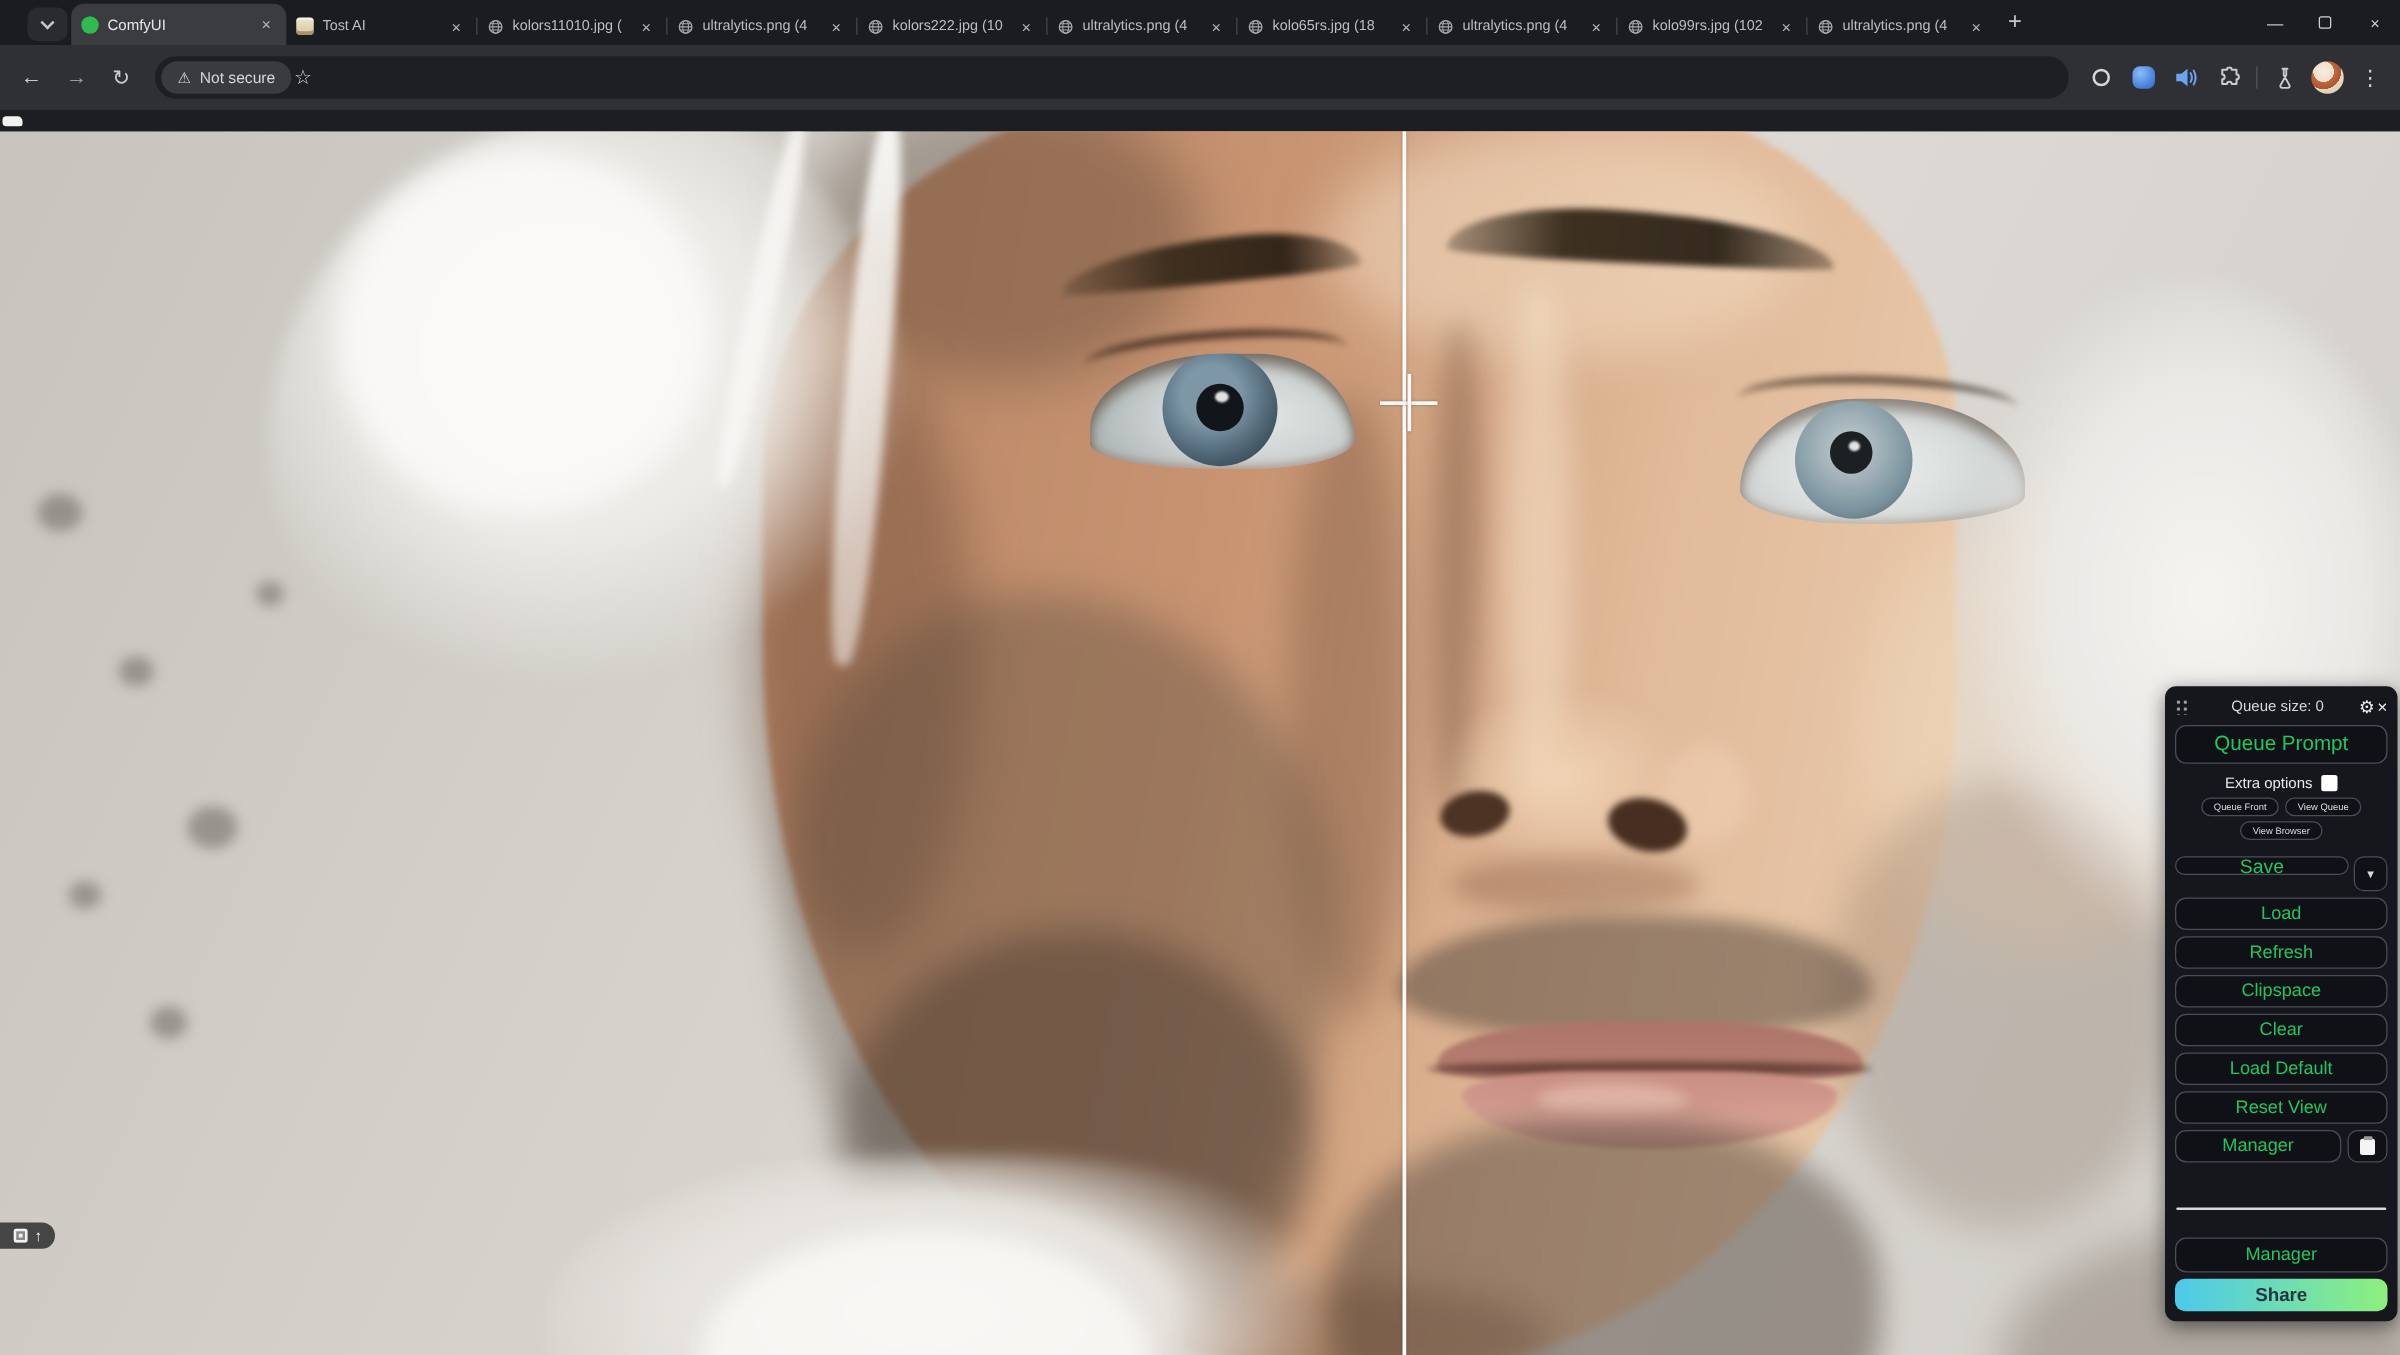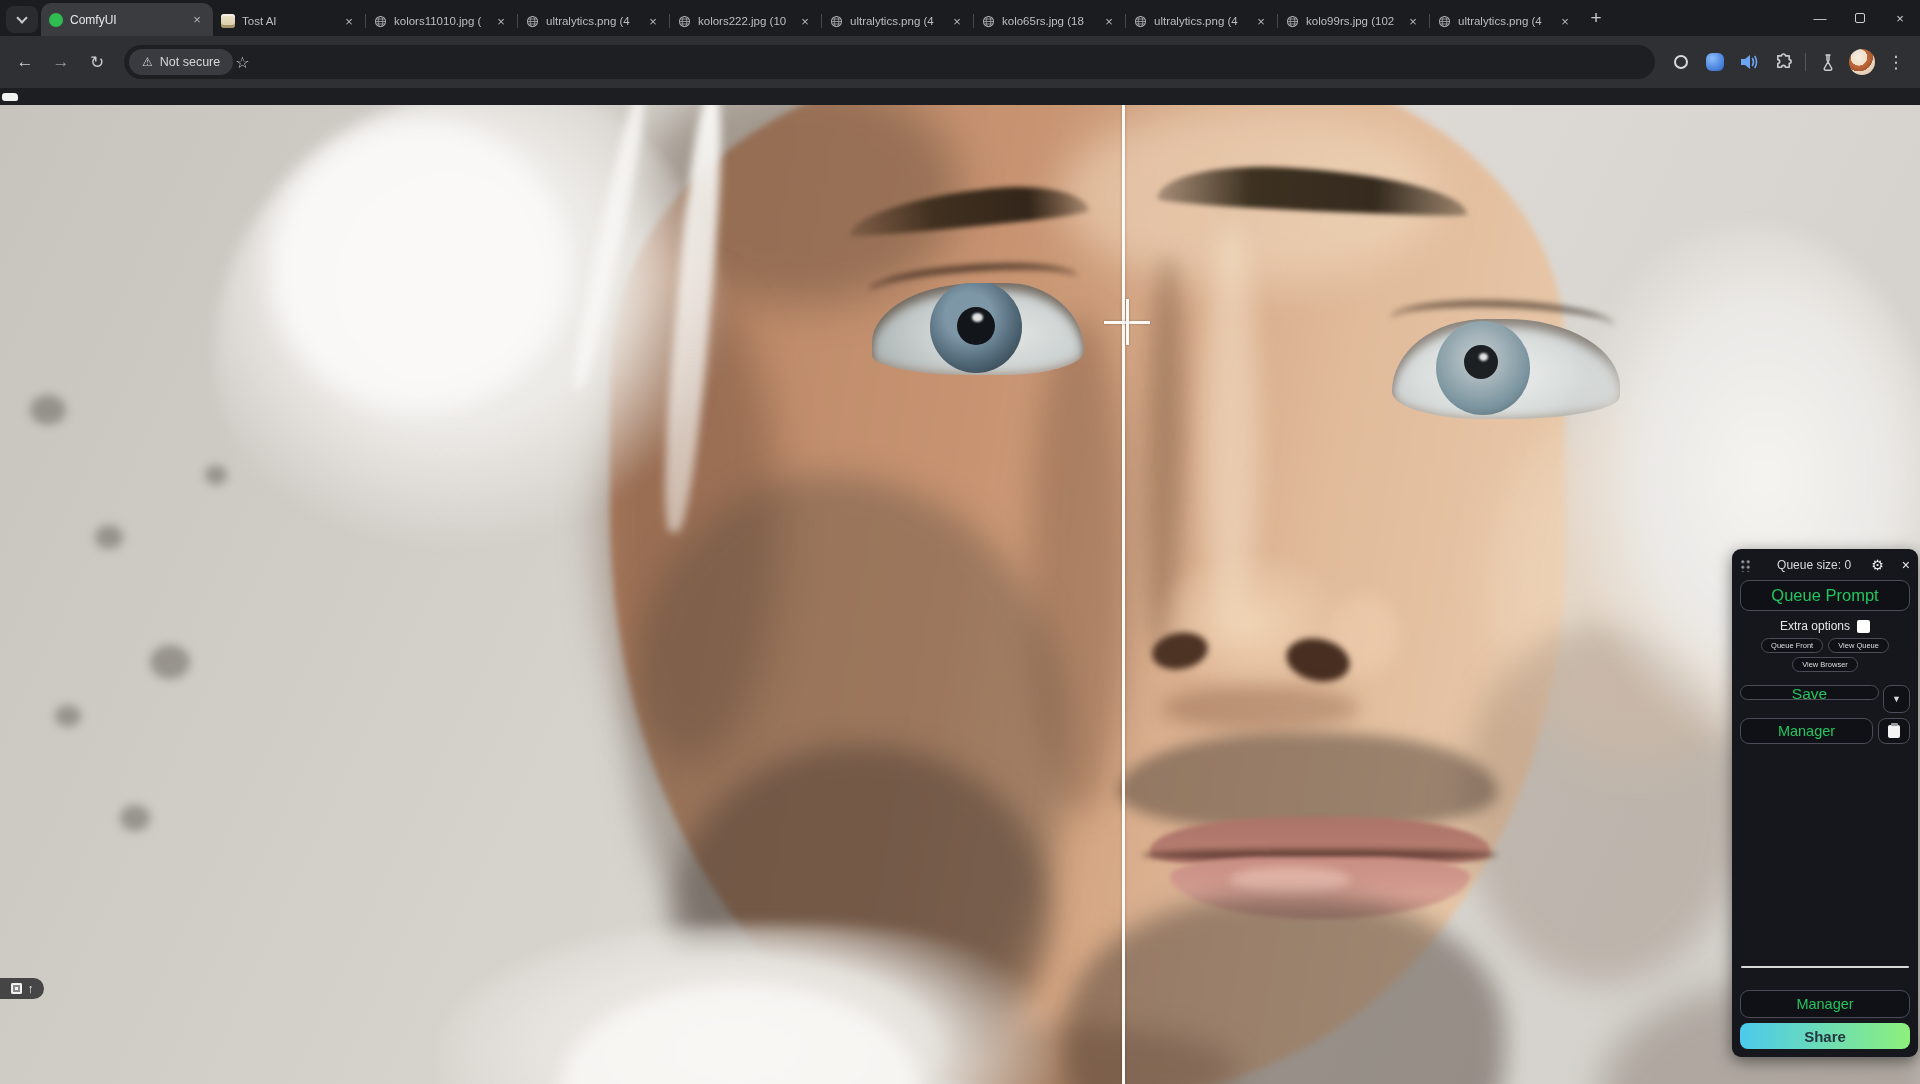--- a/index.html
+++ b/index.html
@@ -1,21 +1,21 @@
 <!DOCTYPE html>
 <html style="--tabstrip-bg: #1b1c1f; --active-tab-bg: #3b3c40; --toolbar-bg: #2f3034; --urlbar-bg: #1e1f23; --comfy-green: #2fbb4f; --panel-bg: #16171d; --panel-border: #4b4c57; --share-start: #4cc9ec; --share-end: #8df07c; --share-text: #243640; --split-line: #fcfaf6; --iris-left: #7e97a6; --iris-right: #9cadb4;"><head>
 <meta charset="utf-8">
 <style>
   * { box-sizing: border-box; margin: 0; padding: 0; }
   html,body { width:1920px; height:1084px; overflow:hidden; background:#000;
     font-family:"Liberation Sans", sans-serif; }
   .screen { position:absolute; inset:0; width:1920px; height:1084px; background:#1b1c1f; }
 
   
-  .tabstrip { position:absolute; top:0; left:0; right:0; height:36px; background:var(--tabstrip-bg,#1b1c1f);
+  .tabstrip { position:absolute; top:0; left:16px; right:0; height:36px; background:var(--tabstrip-bg,#1b1c1f);
     display:flex; align-items:flex-end; }
   .tab-search { width:32px; height:27px; margin:4px 3px 3px 6px; background:#2a2b2f; border-radius:8px;
     display:flex; align-items:center; justify-content:center; flex:none; }
   .chev-down { width:8px; height:8px; border-right:2px solid #c6c8cb; border-bottom:2px solid #c6c8cb;
     transform:rotate(45deg); margin-top:-4px; }
   #tabs { display:flex; align-items:flex-end; height:100%; }
   .tab { height:30px; display:flex; align-items:center; padding:0 8px; width:152px; position:relative;
     color:#bcbec1; font-size:11.5px; cursor:default; }
   .tab:not(.active)::before { content:""; position:absolute; left:0; top:8px; height:14px; width:1px; background:#46474b; }
   .tab.active { background:var(--active-tab-bg,#3b3c40); border-radius:10px 10px 0 0; height:33px;
@@ -171,21 +171,21 @@
   .overlay-pill { position:absolute; left:0; top:873px; width:44px; height:21px; background:#454545;
     border-radius:0 11px 11px 0; display:flex; align-items:center; justify-content:center; gap:6px; }
   .op-square { width:11px; height:11px; background:#f2f2f2; border-radius:2px;
     box-shadow:inset 0 0 0 2px #f2f2f2, inset 0 0 0 4px #8a8a8a; }
   .op-arrow { color:#f2f2f2; font-size:12px; line-height:1; font-weight:bold; }
 
   
   .comfy-panel { position:absolute; left:1732px; top:444px; width:186px; height:508px;
     background:var(--panel-bg,#16171d); border-radius:9px; padding:7px 8px 8px; box-shadow:0 4px 16px rgba(0,0,0,.5);
     display:flex; flex-direction:column; color:#f1f1f3; }
-  .cp-header { display:flex; align-items:center; height:18px; margin-bottom:6px; gap:16px; }
+  .cp-header { display:flex; align-items:center; height:18px; margin-bottom:6px; gap:0; }
   .drag-dots { width:11px; height:13px; margin-right:6px;
     background-image:radial-gradient(circle, #9fa1a8 1.3px, transparent 1.6px); background-size:5.5px 5.5px;
     background-position:0 0; flex:none; }
   .cp-title { font-size:12px; color:#d8d9dd; flex:1; text-align:center; white-space:nowrap; }
   .cp-gear { font-size:14px; color:#ececec; line-height:1; }
   .cp-close { font-size:14px; color:#ececec; line-height:1; margin-left:2px; }
   .cbtn { display:block; width:100%; background:#101117; border:1px solid var(--panel-border,#4b4c57);
     border-radius:9px; color:#22c55e; font-size:14.5px; height:26px; margin-bottom:5px; line-height:1;
     font-family:"Liberation Sans",sans-serif; }
   .cbtn.big { height:31px; font-size:16.5px; margin-bottom:6px; }
@@ -463,20 +463,28 @@
         <button class="pill">Queue Front</button>
         <button class="pill">View Queue</button>
       </div>
       <div class="pill-row">
         <button class="pill">View Browser</button>
       </div>
       <div class="save-row">
         <button class="cbtn">Save</button>
         <button class="save-arrow">▼</button>
       </div>
+      <div id="comfy-button-stack">
+          <button class="cbtn">Load</button>
+          <button class="cbtn">Refresh</button>
+          <button class="cbtn">Clipspace</button>
+          <button class="cbtn">Clear</button>
+          <button class="cbtn">Load Default</button>
+          <button class="cbtn">Reset View</button>
+        </div>
       <div class="browser-row">
         <button class="cbtn">Manager</button>
         <span class="icon-btn">
           <span class="clipboard"></span>
         </span>
       </div>
       <div class="cp-spacer"></div>
       <div class="cp-divider"></div>
       <button class="cbtn" style="height:28px">Manager</button>
       <button class="share-btn">Share</button>

